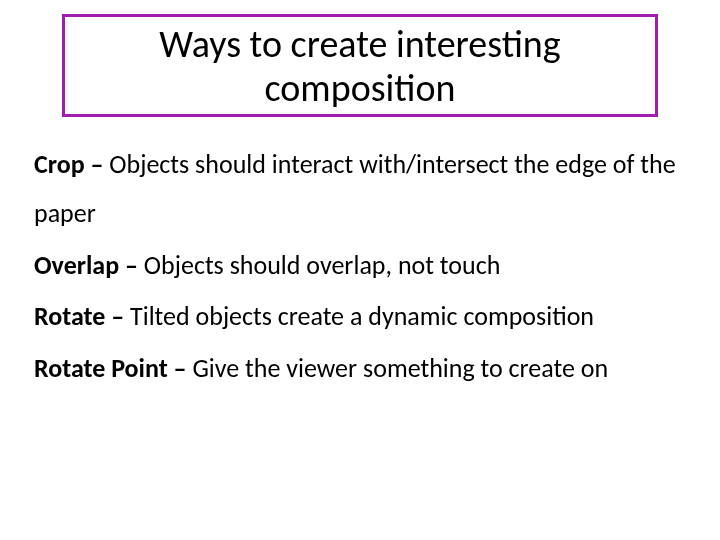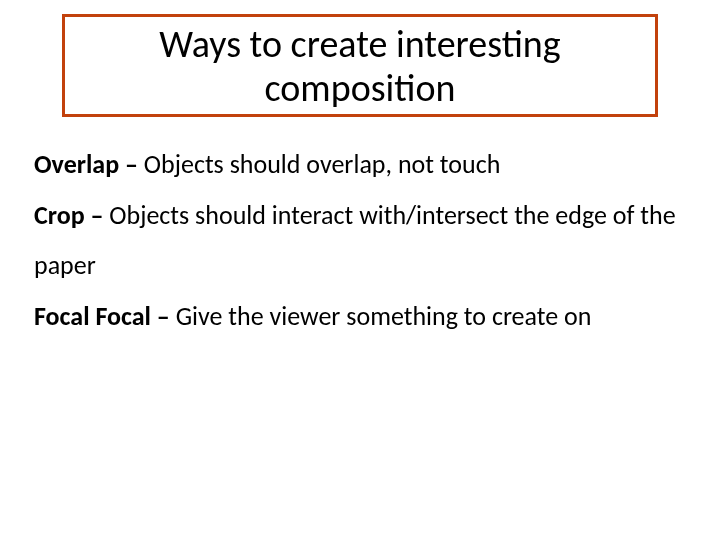--- a/index.html
+++ b/index.html
@@ -15,21 +15,21 @@
     position: relative;
     width: 720px;
     height: 540px;
     box-sizing: border-box;
   }
   .title-box {
     position: absolute;
     top: 14px;
     left: 62px;
     width: 596px;
-    border: 3px solid #c2410c;
+    border: 3px solid #a21caf;
     box-sizing: border-box;
     padding: 6px 20px 4px 20px;
     text-align: center;
     font-size: 38px;
     line-height: 1.15;
   }
   .body {
     position: absolute;
     top: 140px;
     left: 34px;
@@ -48,23 +48,26 @@
 <body>
 
 <div class="slide">
 
   <div class="title-box">
     <span>Ways to create interesting composition</span>
   </div>
 
   <div class="body">
     <div class="item">
+      <span class="term">Crop – </span><span>Objects should interact with/intersect the edge of the paper</span>
+    </div>
+    <div class="item">
       <span class="term">Overlap – </span><span>Objects should overlap, not touch</span>
     </div>
     <div class="item">
-      <span class="term">Crop – </span><span>Objects should interact with/intersect the edge of the paper</span>
+      <span class="term">Rotate – </span><span>Tilted objects create a dynamic composition</span>
     </div>
     <div class="item">
-      <span class="term">Focal Focal – </span><span>Give the viewer something to create on</span>
+      <span class="term">Rotate Point – </span><span>Give the viewer something to create on</span>
     </div>
   </div>
 
 </div>
 
 </body></html>

